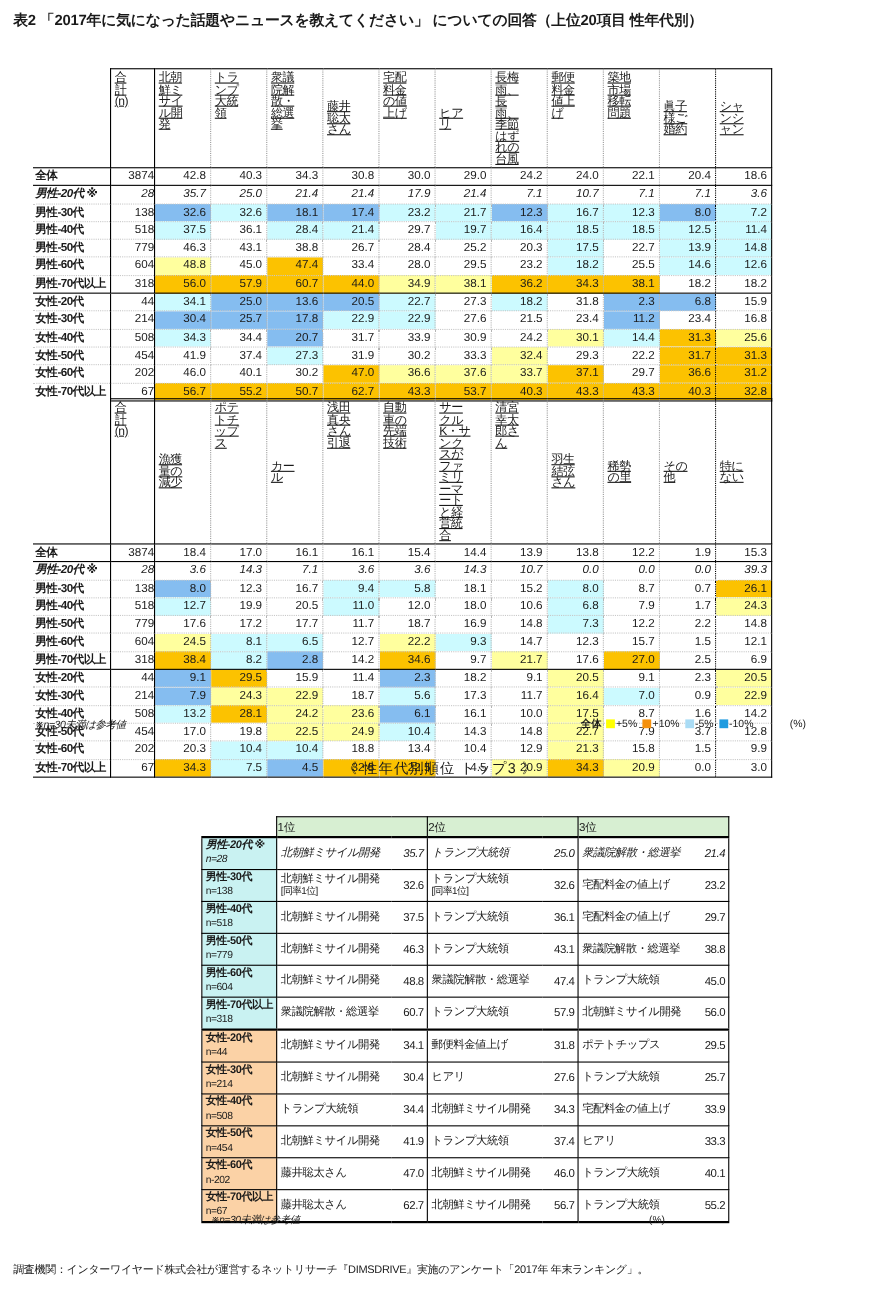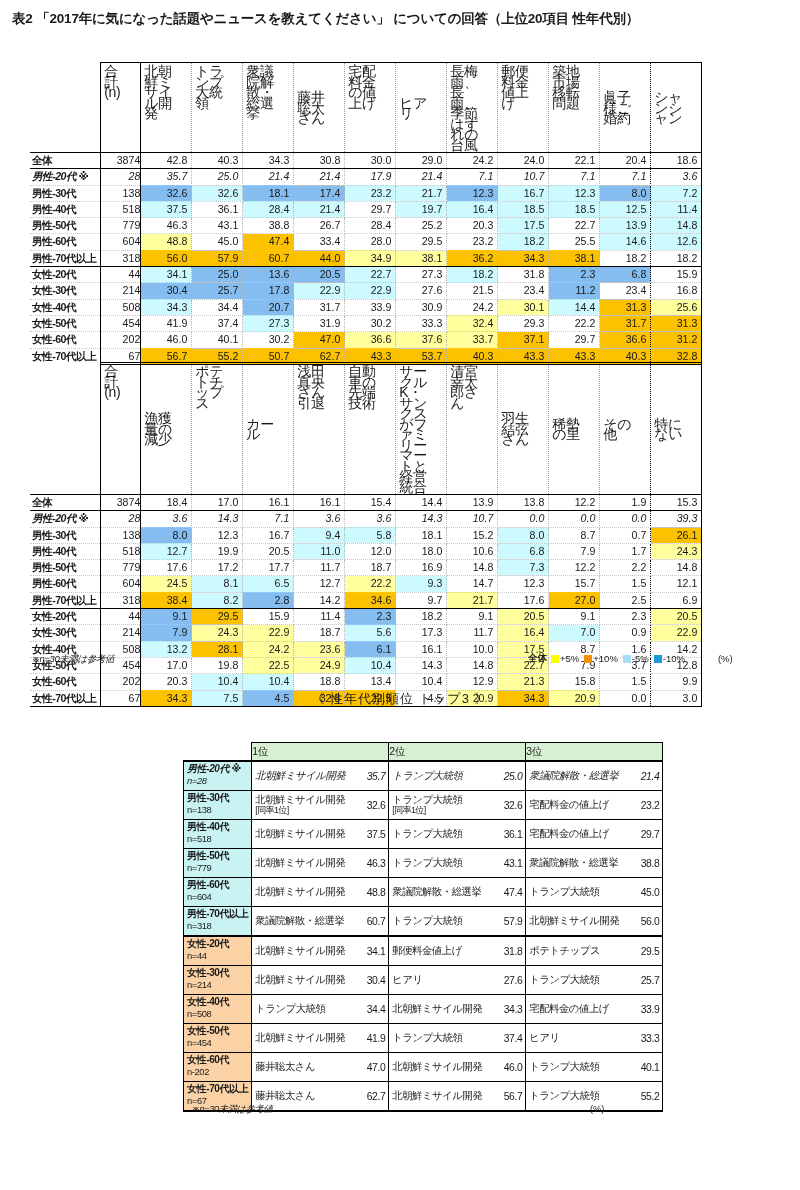--- a/index.html
+++ b/index.html
@@ -27,28 +27,29 @@
   .matrix td,.matrix th{
     padding:0;margin:0;
     border:none;
     font-weight:normal;
     background-clip:padding-box;
   }
   
   .matrix thead th{
     vertical-align:top;
     text-align:left;
-    font-size:14px;
+    font-size:11px;
     line-height:10.5px;
     padding:3px 18px 2px 3px;
     border-right:1px dotted #9a9a9a;
     border-bottom:1.6px solid #000;
     border-top:1.6px solid #000;
     letter-spacing:-0.4px;
     word-break:break-all;
+    text-decoration:underline;
   }
   .matrix thead th.rowhead-blank{
     border-top:none;border-left:none;border-right:none;border-bottom:none;
     background:#fff;
   }
   .matrix thead th.total-h{
     border-left:1.6px solid #000;
     border-right:1.6px solid #000;
   }
   .matrix thead th.vsep{
@@ -799,13 +800,14 @@
           <td class="val">55.2</td>
         </tr>
       </tbody>
   </table>
 </div>
 
 <div class="rank-foot">※n=30未満は参考値</div>
 <div class="rank-pct">(%)</div>
 
 <div class="footer">
+  <div>調査機関：インターワイヤード株式会社が運営するネットリサーチ『DIMSDRIVE』実施のアンケート「2017年 年末ランキング」。</div>
 </div>
 
 </body></html>

